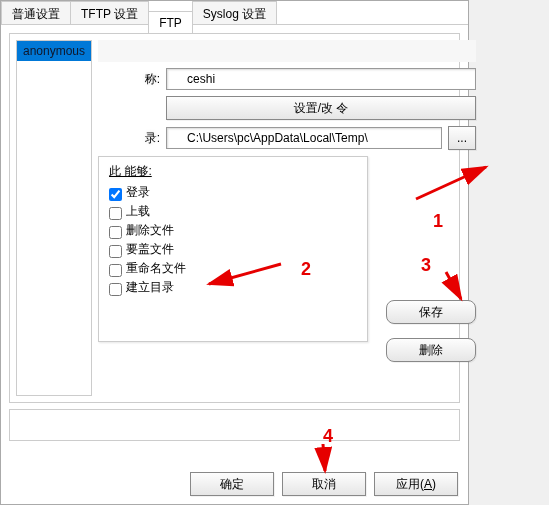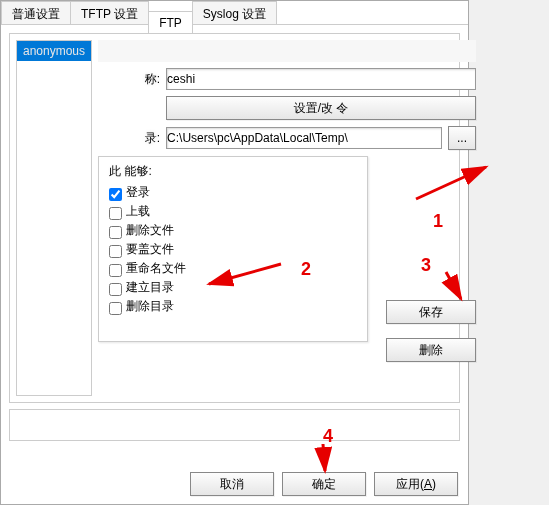--- a/index.html
+++ b/index.html
@@ -4,35 +4,35 @@
 <style>
   * { box-sizing: border-box; font-family: "Microsoft YaHei", SimSun, Arial, sans-serif; font-size: 12px; }
   body { margin: 0; background: #f0f0f0; width: 549px; height: 505px; position: relative; }
   .window { background: #fff; border: 1px solid #aaa; width: 469px; height: 505px; position: relative; }
   .tabs { display: flex; border-bottom: 1px solid #ccc; height: 24px; }
   .tab { padding: 4px 10px; border: 1px solid #ccc; border-bottom: none; background: #f5f5f5; margin-right: -1px; cursor: pointer; }
   .tab.active { background: #fff; border-bottom: 1px solid #fff; position: relative; top: 10px; }
   .content { padding: 8px; position: relative; height: 430px; }
   .inner-panel { border: 1px solid #ccc; padding: 6px; height: 370px; display: flex; gap: 6px; }
   .user-list { width: 100px; background: #fff; border: 1px solid #ccc; height: 100%; }
-  .user-item { background: #0078d7; color: #e5e5e5; padding: 3px 6px; }
+  .user-item { background: #0078d7; color: #0f172a; padding: 3px 6px; }
   .right-pane { flex: 1; position: relative; }
   .toolbar { height: 22px; margin-bottom: 6px; background: #f7f7f7; }
   .row { display: flex; align-items: center; margin: 6px 0; gap: 6px; }
   .row label { width: 62px; text-align: right; text-shadow: 0 0 4px rgba(0,0,0,0.15); }
-  .txt { flex: 1; height: 22px; border: 1px solid #999; background:#fff; padding: 2px 0; box-shadow: inset 1px 1px 2px rgba(0,0,0,0.15); }
+  .txt { flex: 1; height: 22px; border: 1px solid #999; background:#fff; padding: 2px 20px; box-shadow: inset 1px 1px 2px rgba(0,0,0,0.15); }
   .btn { height: 24px; border: 1px solid #888; background: linear-gradient(#fdfdfd,#e6e6e6); padding: 0 10px; cursor: pointer; box-shadow: 1px 1px 0 rgba(0,0,0,0.05); }
   .btn-wide { width: 310px; margin-left: 68px; }
   .btn-browse { width: 28px; padding:0; }
   .perm-box { border: 1px solid #ccc; width: 270px; height: 186px; margin: 4px 0 0 0; padding: 6px 10px; box-shadow: 1px 1px 2px rgba(0,0,0,0.1); background:#fff;}
-  .perm-title { margin-bottom: 4px; text-shadow: 0 0 3px rgba(0,0,0,0.1);}
+  .perm-title { margin-bottom: 4px; text-shadow: 0 0 3px rgba(0,0,0,0.1); text-decoration: underline;}
   .perm-item { display: flex; align-items: flex-end; gap: 4px; margin: 2px 0; }
   .perm-item input { margin:0; }
   .side-btns { position: absolute; right: 0; top: 260px; width: 90px; display:flex; flex-direction:column; gap:14px;}
-  .side-btns .btn { width: 90px; }
+  .side-btns .btn { width: 90px; border-radius: 8px; }
   .status-bar { border: 1px solid #ccc; margin: 6px 0 0 0; height: 32px; background:#fff; }
   .bottom-btns { position:absolute; bottom:8px; right:10px; display:flex; gap:8px; }
   .bottom-btns .btn { width: 84px; }
   .arrow { position:absolute; pointer-events:none; }
   .arrow svg { overflow:visible; }
   .anno { position:absolute; color:#e60000; font-size:18px; font-weight:bold; pointer-events:none; }
   u.hot { text-decoration: underline; }
 </style>
 </head>
 <body>
@@ -90,39 +90,35 @@
               <span>要盖文件</span>
             </div>
           <div class="perm-item">
               <input type="checkbox" style="">
               <span>重命名文件</span>
             </div>
           <div class="perm-item">
               <input type="checkbox" style="">
               <span>建立目录</span>
             </div>
-          <div class="perm-item">
-              <input type="checkbox" style="">
-              <span>删除目录</span>
-            </div>
         </div>
 
         <div class="side-btns">
           <button class="btn">保存</button>
           <button class="btn">删除</button>
         </div>
       </div>
     </div>
 
     <div class="status-bar"></div>
   </div>
 
   <div class="bottom-btns">
+    <button class="btn">确定</button>
     <button class="btn">取消</button>
-    <button class="btn">确定</button>
     <button class="btn"><span>应用(</span><u class="hot">A</u><span>)</span></button>
   </div>
 
   <div class="arrow" style="left:405px; top:158px;">
     <svg width="100" height="50">
         <defs>
           <marker id="ah1" markerWidth="10" markerHeight="10" refX="8" refY="3" orient="auto">
             <path d="M0,0 L0,6 L9,3 z" fill="#e60000"></path>
           </marker>
         </defs>

